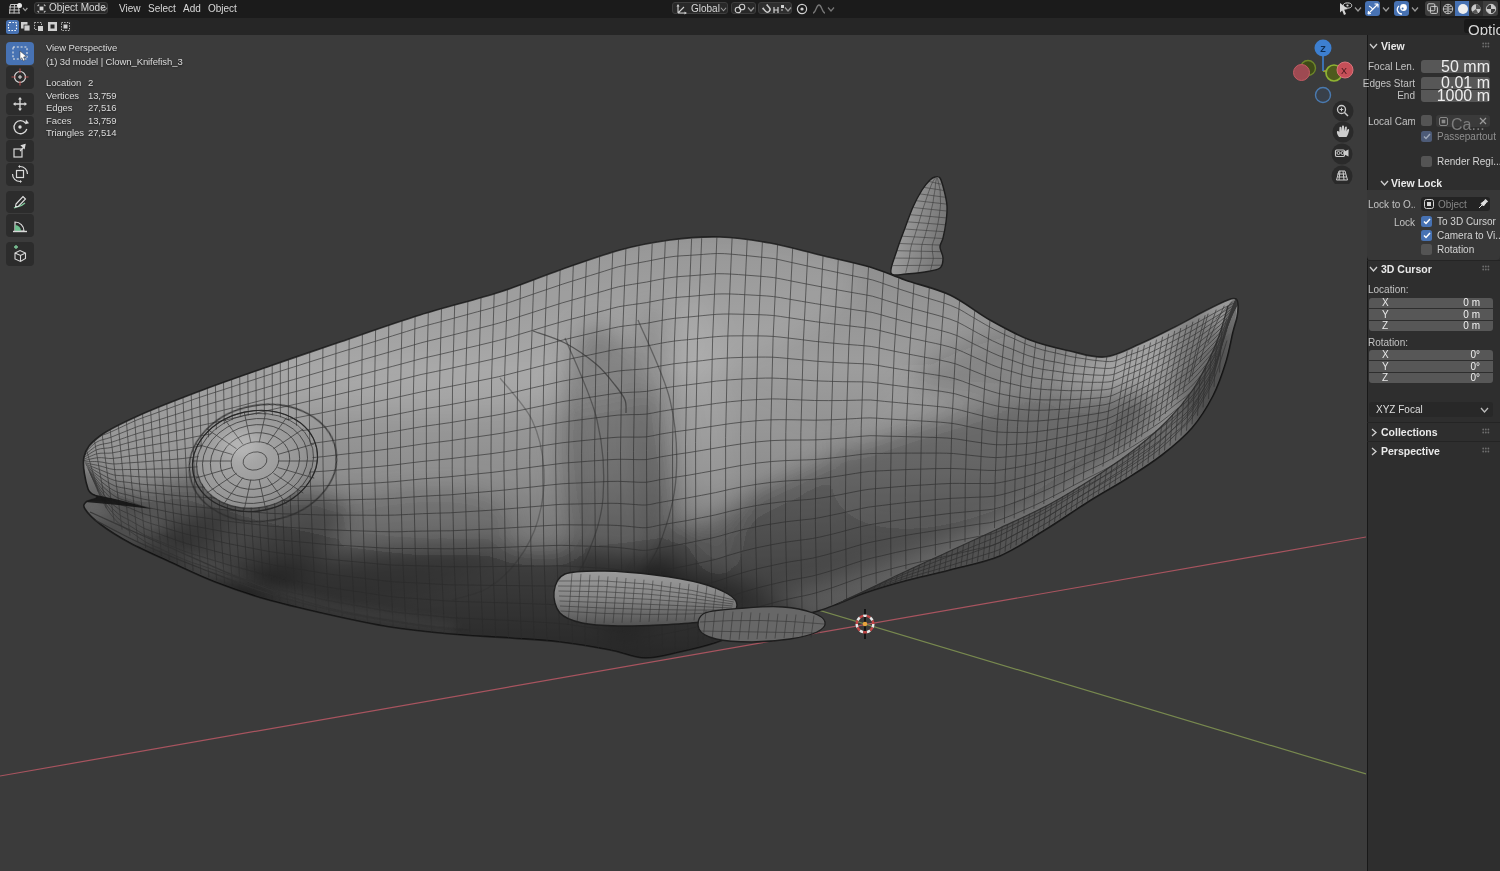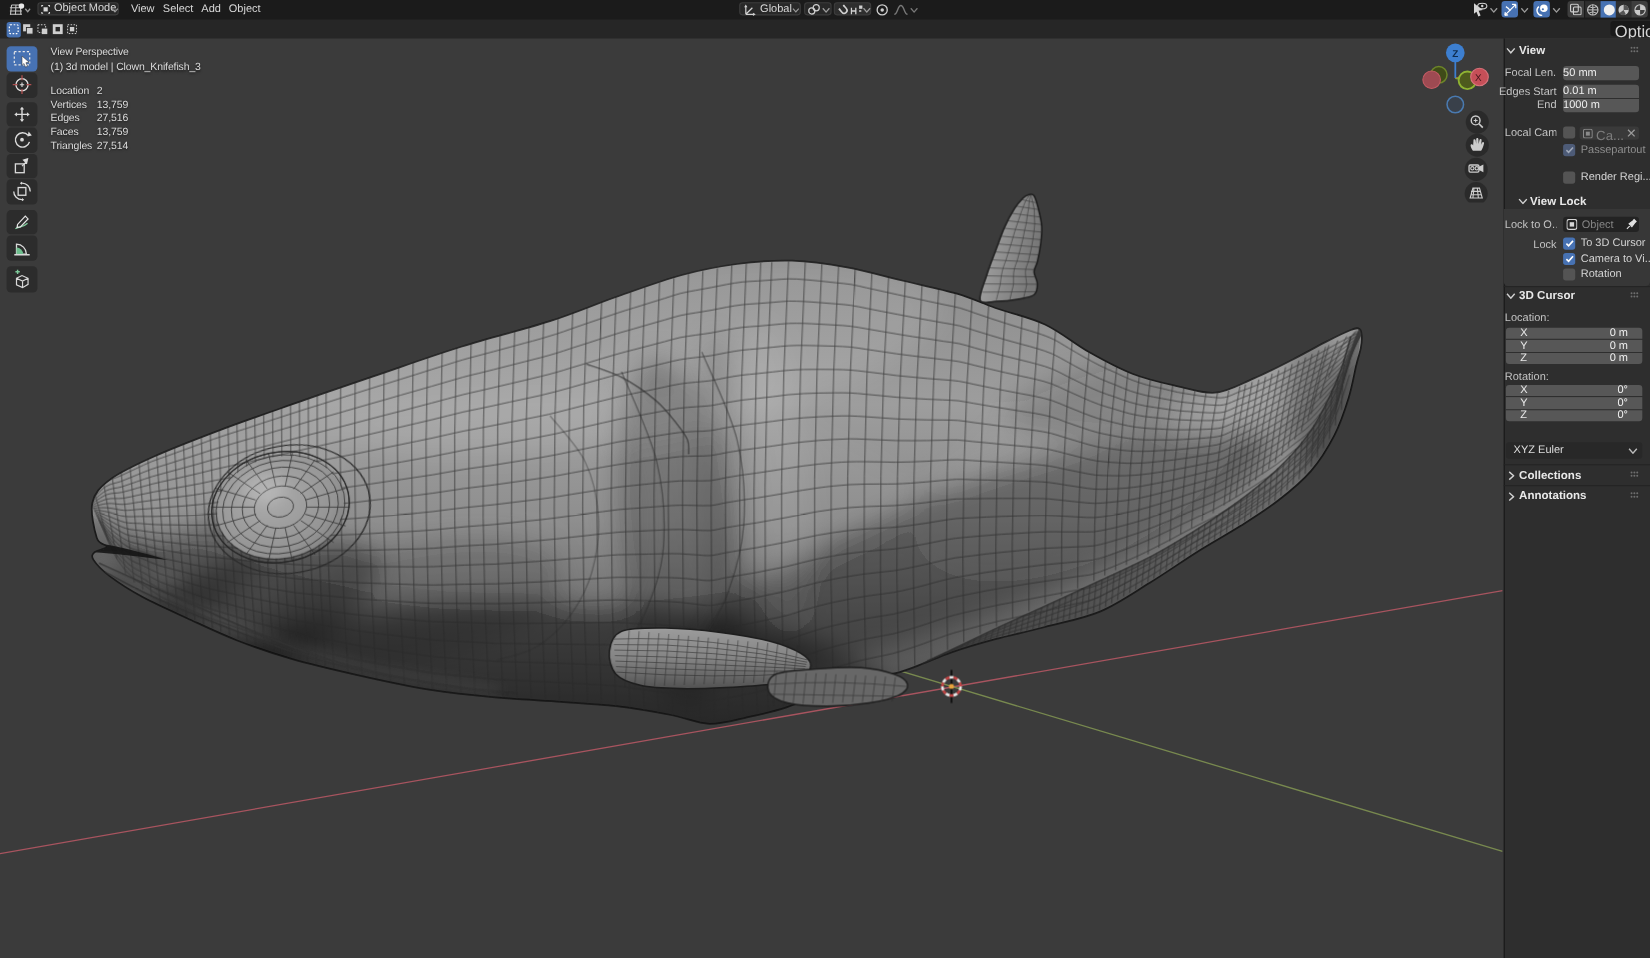--- a/index.html
+++ b/index.html
@@ -4,21 +4,21 @@
 body{width:1500px;height:871px;background:#3b3b3b;font-family:"Liberation Sans",sans-serif;
 position:relative;overflow:hidden;-webkit-font-smoothing:antialiased}
 .abs{position:absolute}
 .row1{left:0;top:0;width:1500px;height:18px;background:#1b1b1b}
 .row2{left:0;top:18px;width:1500px;height:17px;background:#262626}
 .menu{color:#d8d8d8;font-size:10px;line-height:17px;white-space:nowrap}
 .pill{background:#282828;border:1px solid #3d3d3d;border-radius:3px;height:12px;top:2px}
 .panel{left:1367px;top:35px;width:133px;height:836px;background:#2e2e2e;border-left:1px solid #181818}
 .phead{color:#e9e9e9;font-size:10.5px;font-weight:bold;white-space:nowrap}
 .plabel{color:#c3c3c3;font-size:10px;text-align:right;white-space:nowrap}
-.field{background:#575757;border-radius:3px;color:#eee;font-size:10px;text-align:left;line-height:12px;white-space:nowrap}
+.field{background:#575757;border-radius:3px;color:#eee;font-size:16px;text-align:right;line-height:12px;white-space:nowrap}
 .cb{width:11px;height:11px;border-radius:2.5px;background:#545454}
 .cbon{background:#4772b3}
 .cblabel{color:#d4d4d4;font-size:10px;white-space:nowrap}
 svg{display:block}
 .stats{color:#dcdcdc;font-size:9.5px;letter-spacing:-0.1px;line-height:12.5px;white-space:nowrap;text-shadow:0 1px 2px rgba(0,0,0,0.55)}
 </style></head><body>
 <div class="abs row1"></div>
 <svg class="abs" style="left:8px;top:3px" width="20" height="12" viewBox="0 0 20 12">
 <path d="M1,4 h11 M1,7 h11 M1,10 h11 M2.5,1.5 L1.5,10.5 M6.5,1.5 L6,10.5 M10.5,1.5 L11,10.5 M2.5,1.5 h8" stroke="#c4c4c4" stroke-width="1" fill="none"></path>
 <circle cx="11.5" cy="2.5" r="2.5" fill="#e8e8e8"></circle>
@@ -642,21 +642,21 @@
 <div class="abs field" style="left:1421px;top:77px;width:69px;height:12px;line-height:12px;border-radius:3px 3px 0 0">0.01 m</div>
 <div class="abs plabel" style="left:1360px;top:90px;width:55px">End</div>
 <div class="abs field" style="left:1421px;top:90px;width:69px;height:12px;line-height:12px;border-radius:0 0 3px 3px">1000 m</div>
 <div class="abs plabel" style="left:1368px;top:116px;width:47px;overflow:hidden">Local Cam...</div>
 <div class="abs cb" style="left:1421px;top:115px"></div>
 <div class="abs" style="left:1436px;top:115px;width:54px;height:12px;background:#3a3a3a;border-radius:3px"></div>
 <svg class="abs" style="left:1439px;top:116.5px" width="9" height="9" viewBox="0 0 9 9">
 <rect x="0.5" y="0.5" width="8" height="8" rx="1.5" fill="none" stroke="#8a8a8a"></rect>
     <rect x="2.7" y="2.7" width="3.6" height="3.6" fill="#8a8a8a"></rect>
   </svg>
-<div class="abs" style="left:1451px;top:116px;color:#7d7d7d;font-size:12px">Ca...</div>
+<div class="abs" style="left:1451px;top:116px;color:#7d7d7d;font-size:16px">Ca...</div>
 <svg class="abs" style="left:1479px;top:117px" width="8" height="8" viewBox="0 0 8 8">
     <path d="M1,1 L7,7 M7,1 L1,7" stroke="#9a9a9a" stroke-width="1.2"></path>
   </svg>
 <div class="abs cb" style="left:1421px;top:131px;background:#4d5b77"></div>
 <svg class="abs" style="left:1422.5px;top:133px" width="8" height="7" viewBox="0 0 8 7">
     <path d="M1,3.5 L3,5.5 L7,1" stroke="#9fa8b8" stroke-width="1.4" fill="none"></path>
   </svg>
 <div class="abs cblabel" style="left:1437px;top:131px;color:#8e8e8e">Passepartout</div>
 <div class="abs cb" style="left:1421px;top:156px"></div>
 <div class="abs cblabel" style="left:1437px;top:156px">Render Regi...</div>
@@ -718,21 +718,21 @@
 <div class="abs field" style="left:1369px;top:349.5px;width:124px;height:10.5px;line-height:10.5px;border-radius:3px 3px 0 0"></div>
 <div class="abs" style="left:1382px;top:349.0px;color:#e8e8e8;font-size:10px">X</div>
 <div class="abs" style="left:1420px;top:349.0px;width:60px;color:#f0f0f0;font-size:10px;text-align:right">0°</div>
 <div class="abs field" style="left:1369px;top:361px;width:124px;height:10.5px;line-height:10.5px;border-radius:0"></div>
 <div class="abs" style="left:1382px;top:360.5px;color:#e8e8e8;font-size:10px">Y</div>
 <div class="abs" style="left:1420px;top:360.5px;width:60px;color:#f0f0f0;font-size:10px;text-align:right">0°</div>
 <div class="abs field" style="left:1369px;top:372.5px;width:124px;height:10.5px;line-height:10.5px;border-radius:0 0 3px 3px"></div>
 <div class="abs" style="left:1382px;top:372.0px;color:#e8e8e8;font-size:10px">Z</div>
 <div class="abs" style="left:1420px;top:372.0px;width:60px;color:#f0f0f0;font-size:10px;text-align:right">0°</div>
 <div class="abs" style="left:1369px;top:402px;width:124px;height:15px;background:#282828;border-radius:3px"></div>
-<div class="abs" style="left:1376px;top:403.5px;color:#dedede;font-size:10px">XYZ Euler</div>
+<div class="abs" style="left:1376px;top:403.5px;color:#dedede;font-size:10px">XYZ Focal</div>
 <svg class="abs" style="left:1480px;top:407px" width="9" height="6" viewBox="0 0 9 6">
     <path d="M1,1 l3.5,4 3.5,-4" stroke="#bbb" stroke-width="1.3" fill="none"></path>
   </svg>
 <div class="abs" style="left:1367px;top:422px;width:133px;height:1px;background:#242424"></div>
 <svg class="abs" style="left:1371px;top:428px" width="6" height="9" viewBox="0 0 6 9">
     <path d="M1,1 l4,3.5 -4,3.5" stroke="#d0d0d0" stroke-width="1.3" fill="none"></path>
   </svg>
 <div class="abs phead" style="left:1381px;top:426px">Collections</div>
 <svg class="abs" style="left:1482px;top:428px" width="8" height="7" viewBox="0 0 8 7">
     <g fill="#6e6e6e">
@@ -741,21 +741,21 @@
       <circle cx="6.4" cy="1.5" r="0.9"></circle>
       <circle cx="1.2" cy="4.5" r="0.9"></circle>
       <circle cx="3.8" cy="4.5" r="0.9"></circle>
       <circle cx="6.4" cy="4.5" r="0.9"></circle>
     </g>
   </svg>
 <div class="abs" style="left:1367px;top:441px;width:133px;height:1px;background:#242424"></div>
 <svg class="abs" style="left:1371px;top:447px" width="6" height="9" viewBox="0 0 6 9">
     <path d="M1,1 l4,3.5 -4,3.5" stroke="#d0d0d0" stroke-width="1.3" fill="none"></path>
   </svg>
-<div class="abs phead" style="left:1381px;top:445px">Annotations</div>
+<div class="abs phead" style="left:1381px;top:445px">Perspective</div>
 <svg class="abs" style="left:1482px;top:447px" width="8" height="7" viewBox="0 0 8 7">
     <g fill="#6e6e6e">
       <circle cx="1.2" cy="1.5" r="0.9"></circle>
       <circle cx="3.8" cy="1.5" r="0.9"></circle>
       <circle cx="6.4" cy="1.5" r="0.9"></circle>
       <circle cx="1.2" cy="4.5" r="0.9"></circle>
       <circle cx="3.8" cy="4.5" r="0.9"></circle>
       <circle cx="6.4" cy="4.5" r="0.9"></circle>
     </g>
   </svg>

